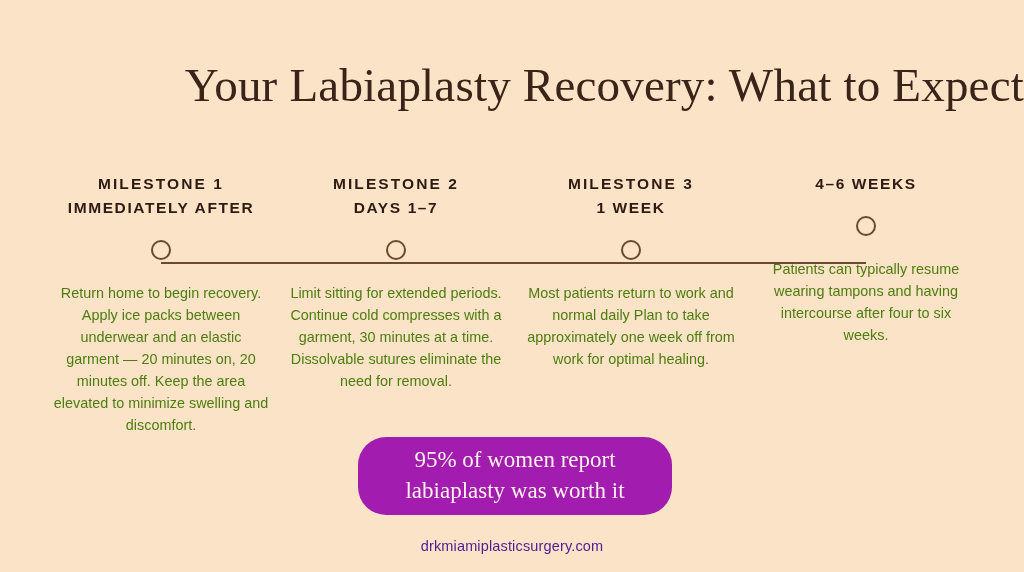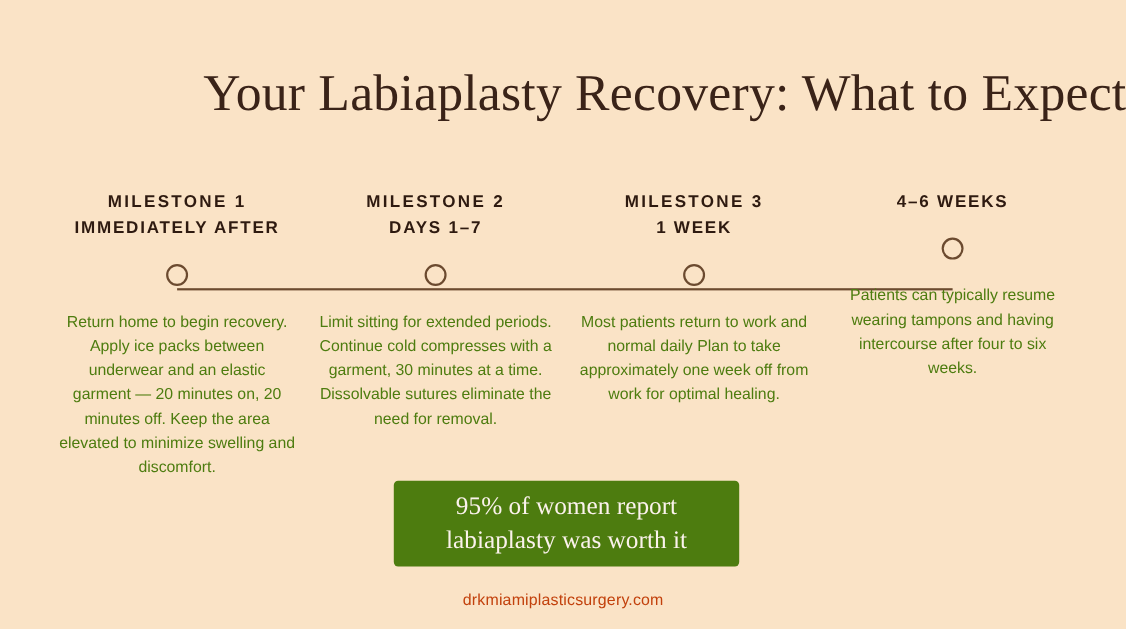--- a/index.html
+++ b/index.html
@@ -121,22 +121,22 @@
     color: #4d7c0f;
   }
 
   
   .callout {
     position: absolute;
     top: 437px;
     left: 358px;
     width: 314px;
     height: 78px;
-    background: #4d7c0f;
-    border-radius: 4px;
+    background: #a21caf;
+    border-radius: 28px;
     display: flex;
     align-items: center;
     justify-content: center;
     text-align: center;
   }
 
   .callout-text {
     font-family: "Liberation Serif", serif;
     font-size: 23px;
     line-height: 1.33;
@@ -145,21 +145,21 @@
   }
 
   
   .footer {
     position: absolute;
     top: 538px;
     left: 0;
     width: 1024px;
     text-align: center;
     font-size: 14.5px;
-    color: #c2410c;
+    color: #4c1d95;
     letter-spacing: 0.15px;
   }
 </style>
 </head>
 <body>
 
 <div class="infographic">
 
   <div class="title">Your Labiaplasty Recovery: What to Expect</div>
 

